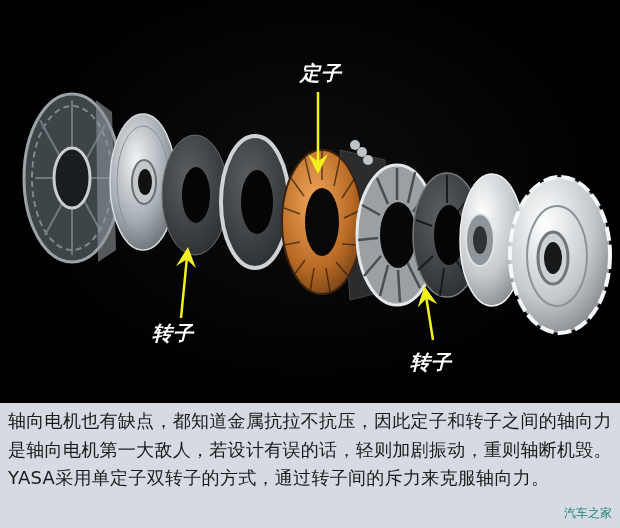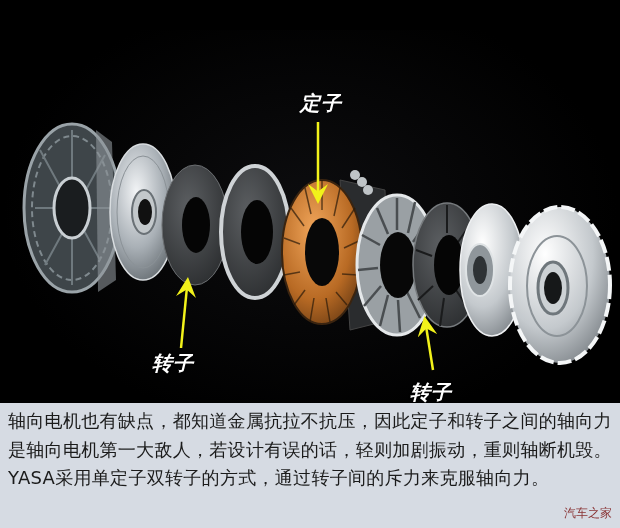--- a/index.html
+++ b/index.html
@@ -1,23 +1,23 @@
 <!DOCTYPE html>
 <html><head>
 <meta charset="utf-8">
 <style>
   html, body { margin: 0; padding: 0; }
   body { width: 620px; height: 528px; overflow: hidden; background: #000; font-family: "DejaVu Sans", sans-serif; }
   .stage { position: relative; width: 620px; height: 528px; }
-  .image-area { position: absolute; left: 0; top: 0; width: 620px; height: 403px; background: radial-gradient(ellipse at 50% 45%, #0d0d0f 0%, #000 70%); overflow: hidden; margin-top: 30px; }
+  .image-area { position: absolute; left: 0; top: 0; width: 620px; height: 403px; background: radial-gradient(ellipse at 50% 45%, #0d0d0f 0%, #000 70%); overflow: hidden; }
   .image-area svg { position: absolute; left: 0; top: 0; }
   .label { position: absolute; color: #fff; font-weight: bold; font-style: italic; font-size: 20px; letter-spacing: 1px; text-shadow: 0 0 2px #000; white-space: nowrap; }
   .caption { position: absolute; left: 0; top: 403px; width: 620px; height: 125px; background: #d6dbe3; }
   .caption-text { position: absolute; left: 8px; top: 4px; width: 606px; font-size: 18px; line-height: 28.5px; color: #1b1b1b; letter-spacing: 0.3px; }
-  .watermark { position: absolute; right: 8px; bottom: 6px; font-size: 12px; color: #7f1d1d; opacity: 0.9; }
+  .watermark { position: absolute; right: 8px; bottom: 6px; font-size: 12px; color: #0f766e; opacity: 0.9; }
 </style>
 </head>
 <body>
 
 <div class="stage">
   <div class="image-area">
     <svg width="620" height="403" viewBox="0 0 620 403">
       <defs>
         <radialGradient id="metal" cx="40%" cy="35%" r="75%">
           <stop offset="0%" stop-color="#f2f4f6"></stop>

